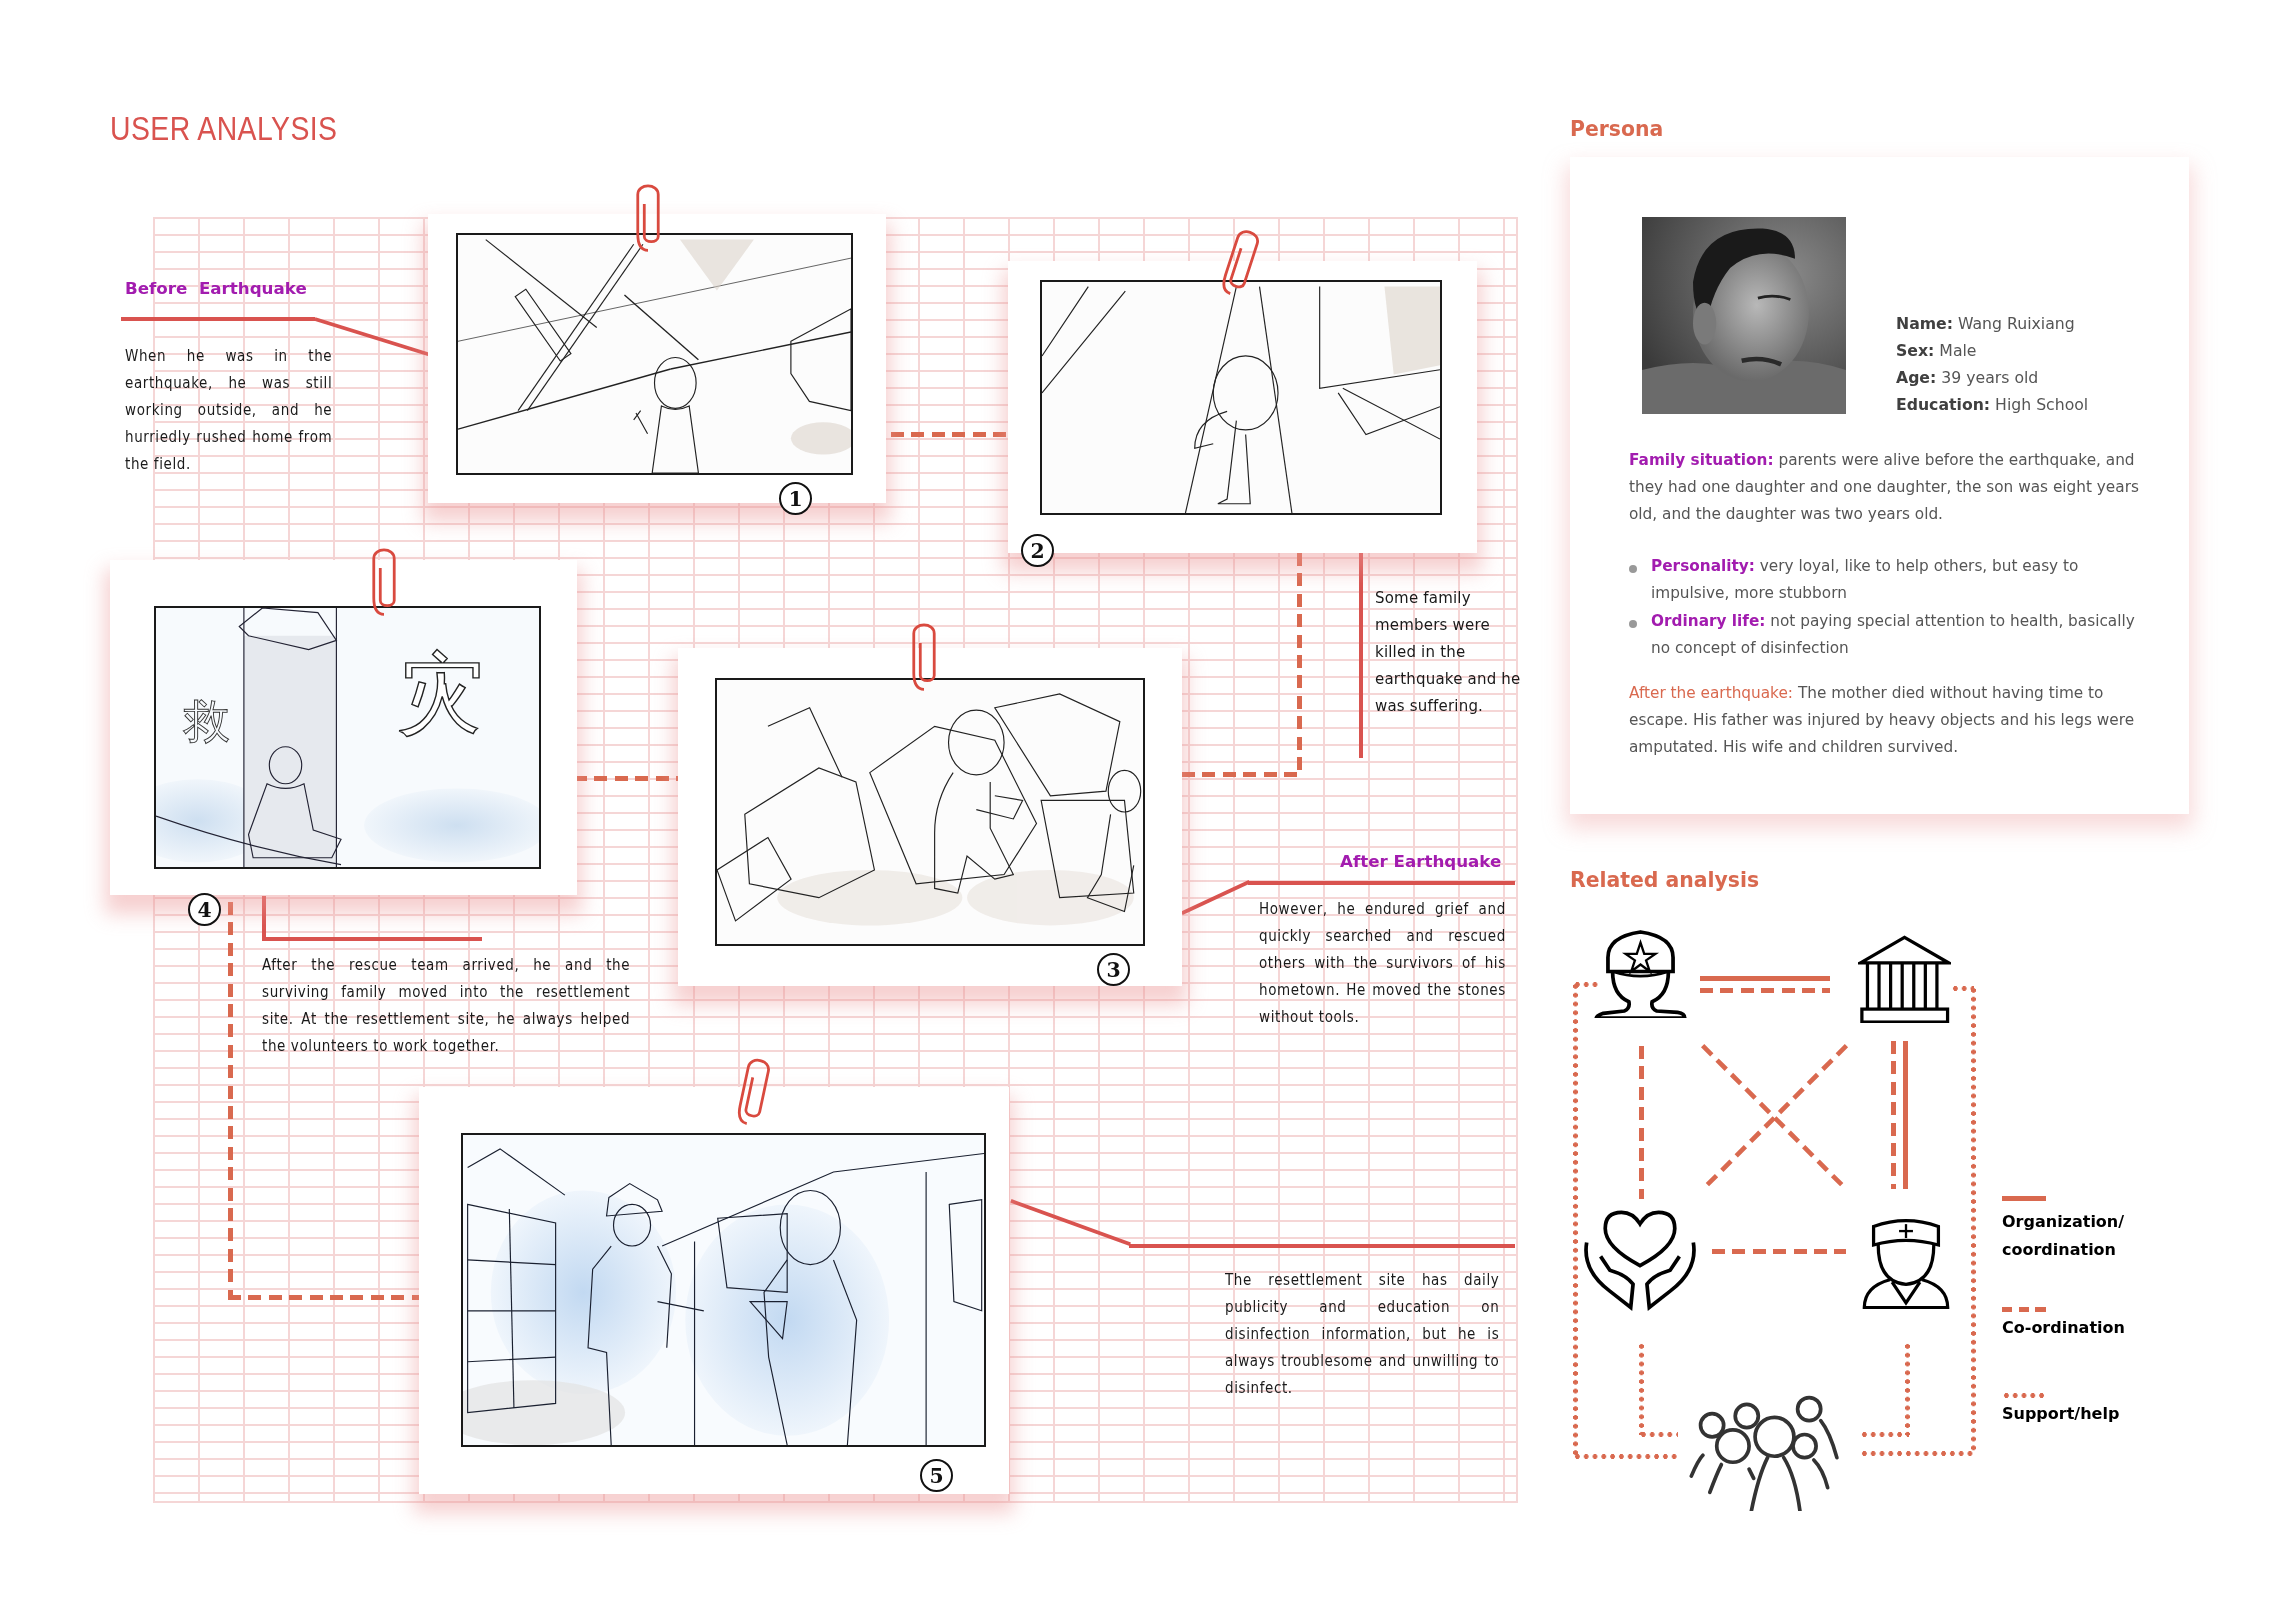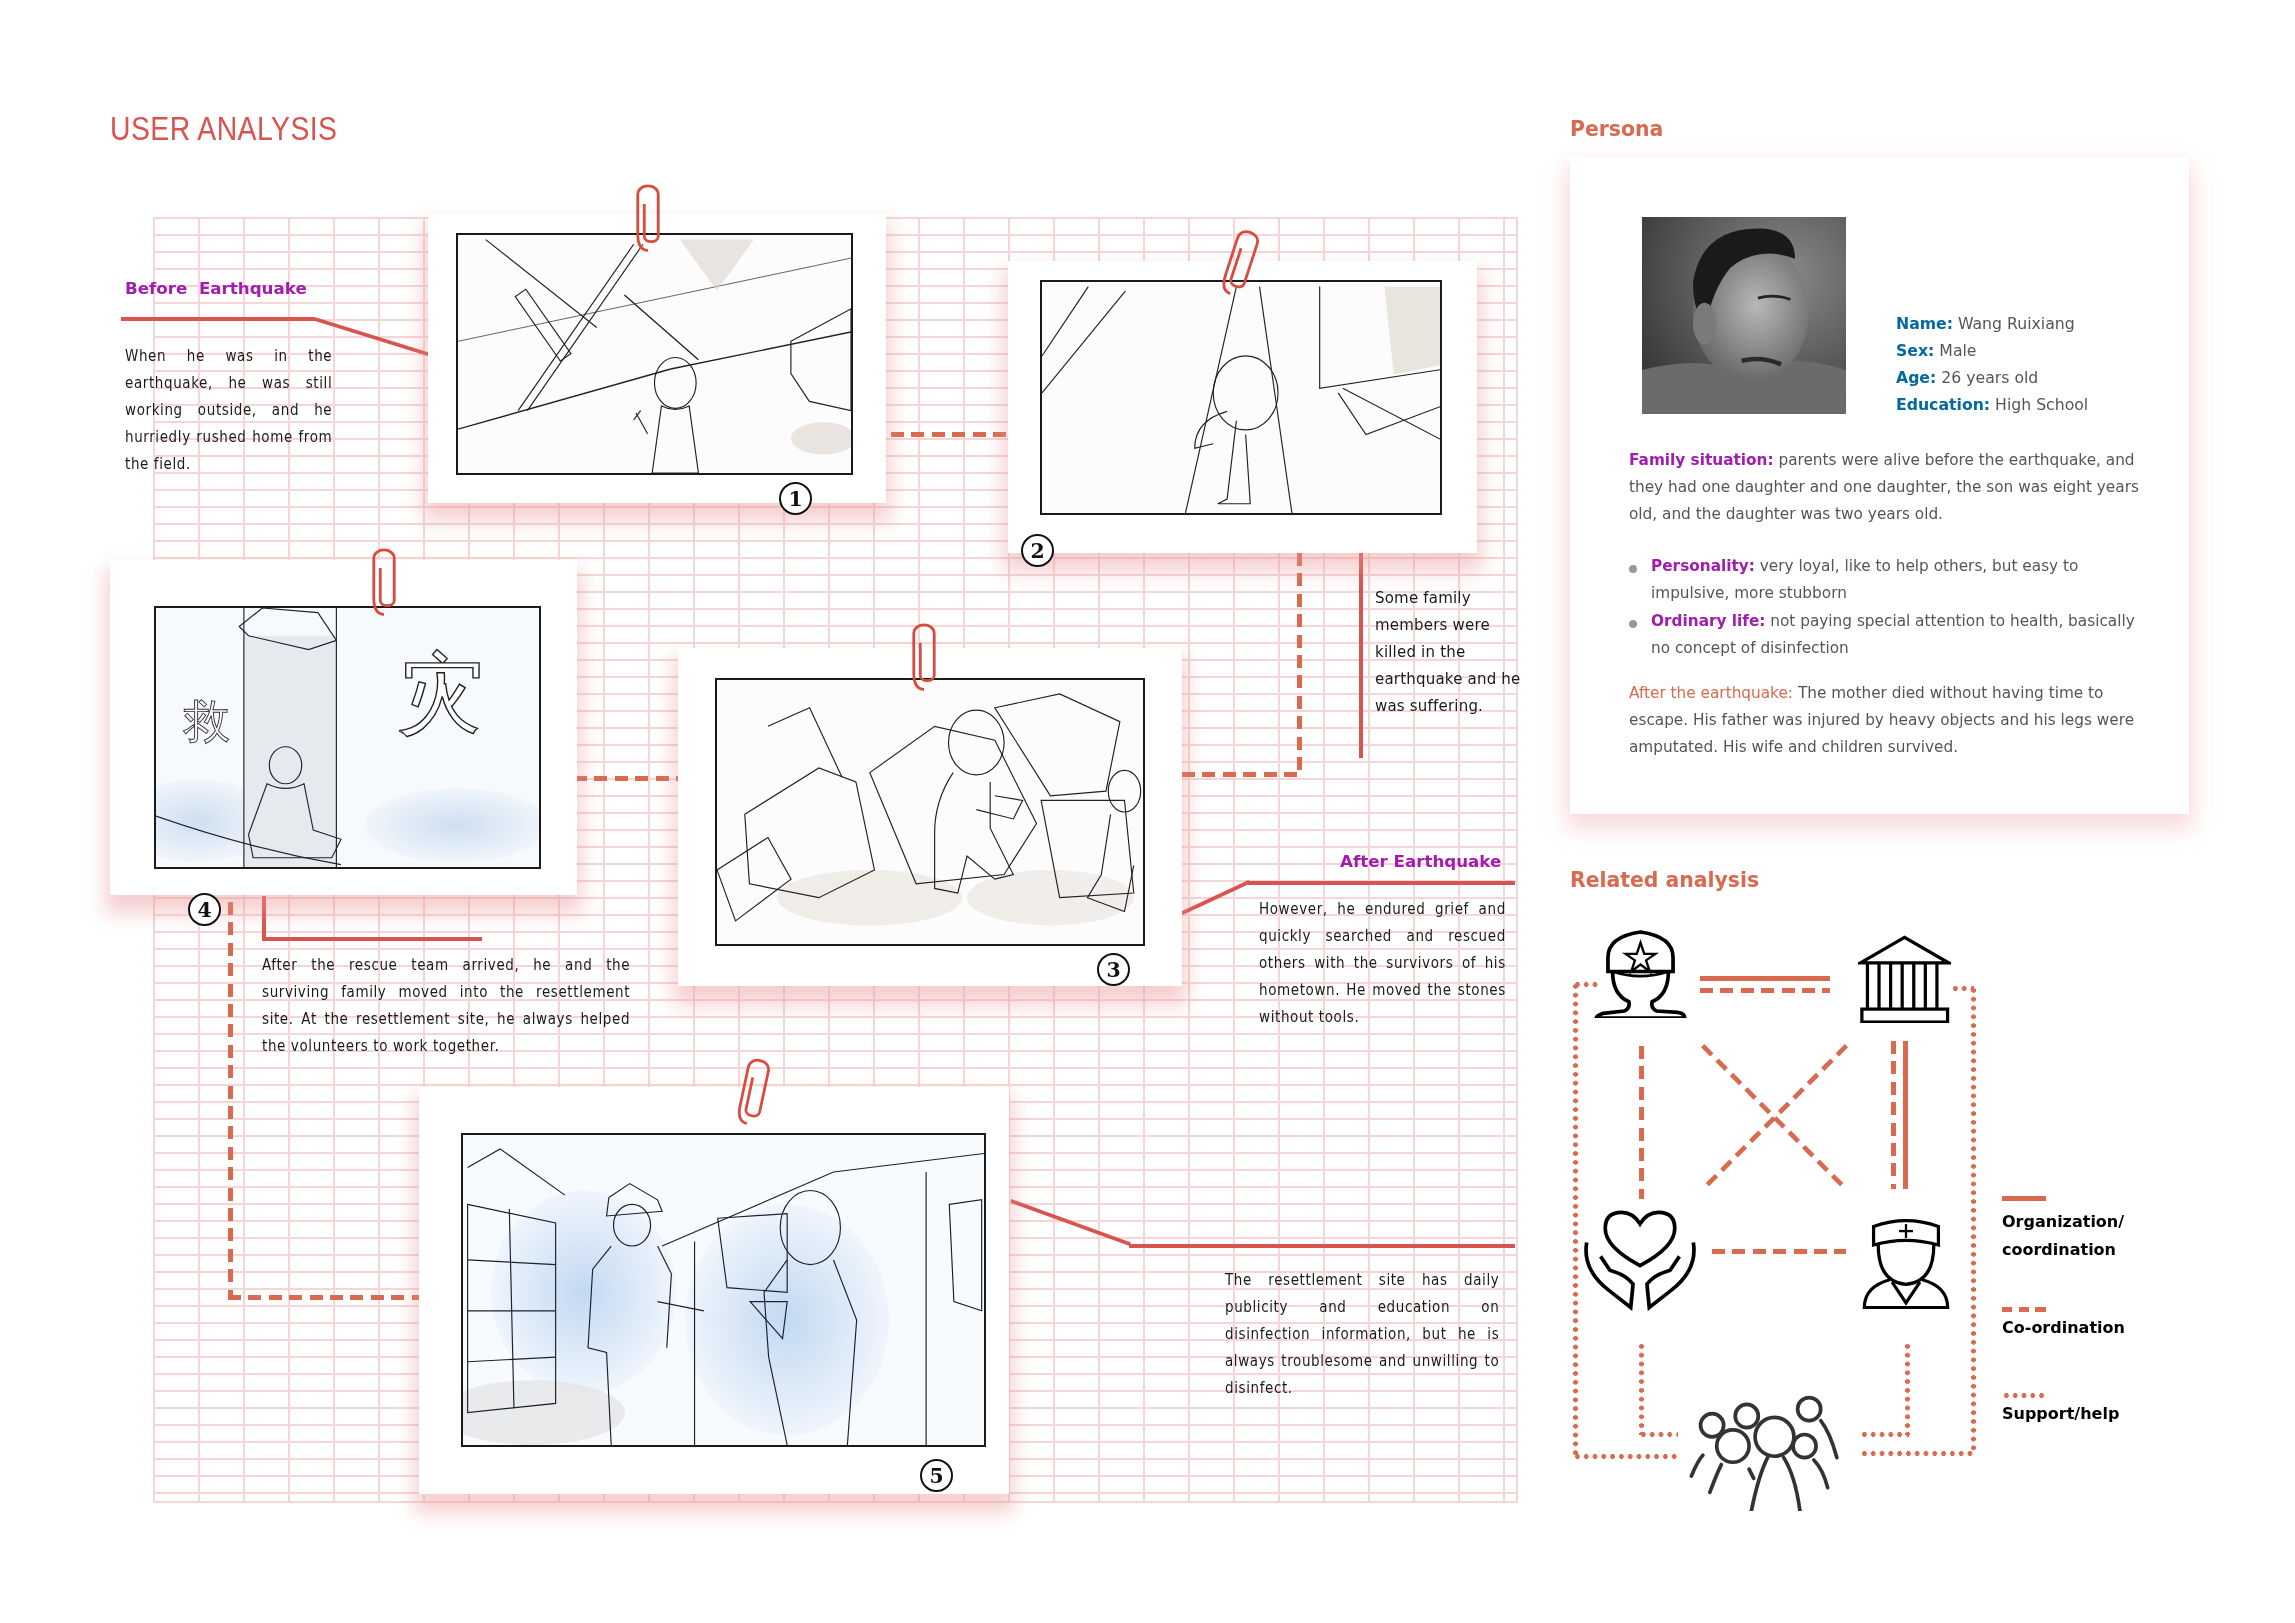--- a/index.html
+++ b/index.html
@@ -38,21 +38,21 @@
   .line-solid { background: #D9534F; }
   .dash-h { height: 4.6px; background: repeating-linear-gradient(to right, #D9694F 0 13px, transparent 13px 20.4px); }
   .dash-v { width: 4.6px; background: repeating-linear-gradient(to bottom, #D9694F 0 13px, transparent 13px 20.4px); }
 
   
   .section-head { font-family: "DejaVu Sans", sans-serif; font-weight: bold; font-size: 20.4px; color: #D9694F; }
   .persona-card { left: 1570px; top: 157px; width: 619px; height: 657px; background: #fff;
     box-shadow: 0 11.6px 21px 3.7px rgba(236,150,150,0.35); }
   .persona-photo { left: 1642px; top: 217px; width: 204px; height: 197px; overflow: hidden; background: #555; }
   .p-text { font-family: "DejaVu Sans", sans-serif; font-size: 15.7px; color: #555; line-height: 27px; }
-  .p-text b { color: #0369a1; font-weight: bold; }
+  .p-text b { color: #404040; font-weight: bold; }
   .p-para { font-family: "DejaVu Sans", sans-serif; font-size: 15.3px; color: #555; line-height: 27px; }
   .p-label { color: #a21caf; font-weight: bold; }
   .p-accent { color: #D9694F; }
   .bullet { width: 8.3px; height: 8.3px; border-radius: 50%; background: #999; position: absolute; }
 
   
   .legend-label { font-family: "DejaVu Sans", sans-serif; font-weight: bold; font-size: 16px; color: #000000; line-height: 28px; }
   .dot-h { height: 4.6px; background: radial-gradient(circle, #D9694F 2.1px, transparent 2.3px); background-size: 8.8px 4.6px; }
   .dot-v { width: 4.6px; background: radial-gradient(circle, #D9694F 2.1px, transparent 2.3px); background-size: 4.6px 8.8px; }
 </style>
@@ -276,21 +276,21 @@
     <path d="M110 140 Q130 20 260 25 Q330 30 330 90 Q250 60 190 110 Q150 160 140 230 Q110 210 110 140 Z" fill="#1a1a1a"></path>
     <ellipse cx="135" cy="230" rx="25" ry="45" fill="#7a7a7a"></ellipse>
     <path d="M250 175 Q285 165 320 178" stroke="#222" stroke-width="6" fill="none"></path>
     <path d="M215 310 Q260 300 300 318" stroke="#2a2a2a" stroke-width="10" fill="none"></path>
   </svg>
 </div>
 
 <div class="abs p-text" style="left:1896px; top:310px;">
   <div><b>Name:</b> <span>Wang Ruixiang</span></div>
   <div><b>Sex:</b> <span>Male</span></div>
-  <div><b>Age:</b> <span>26 years old</span></div>
+  <div><b>Age:</b> <span>39 years old</span></div>
   <div><b>Education:</b> <span>High School</span></div>
 </div>
 
 <div class="abs p-para" style="left:1629px; top:447px; width:518px;">
   <span class="p-label">Family situation:</span> <span>parents were alive before the earthquake, and they had one daughter and one daughter, the son was eight years old, and the daughter was two years old.</span>
 </div>
 
 <div class="bullet" style="left:1629px; top:565px;"></div>
 <div class="abs p-para" style="left:1651px; top:553px; width:486px;">
   <span class="p-label">Personality:</span> <span>very loyal, like to help others, but easy to impulsive, more stubborn</span>

